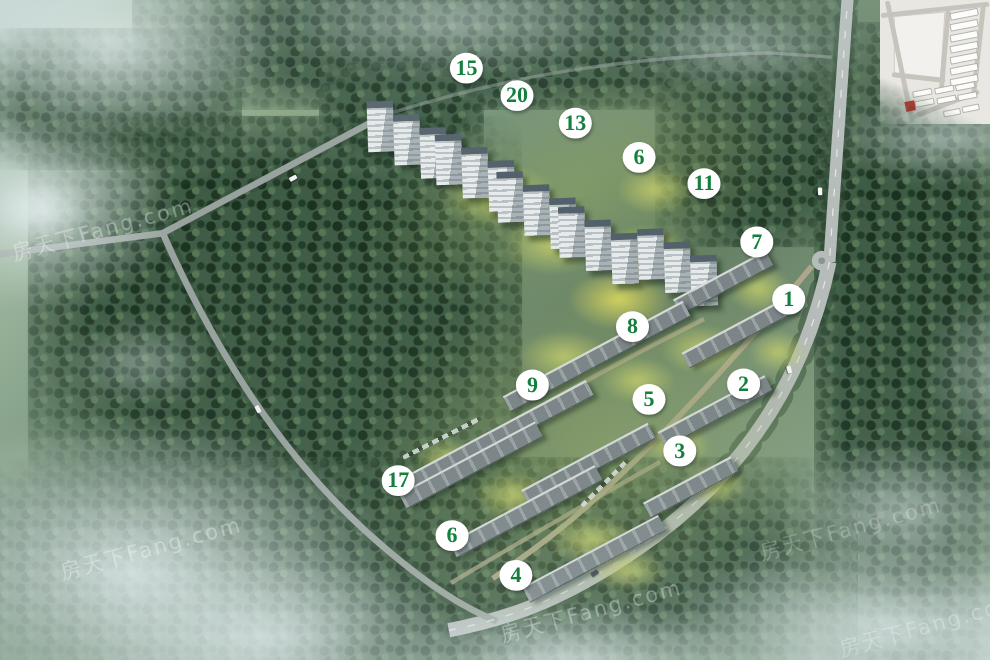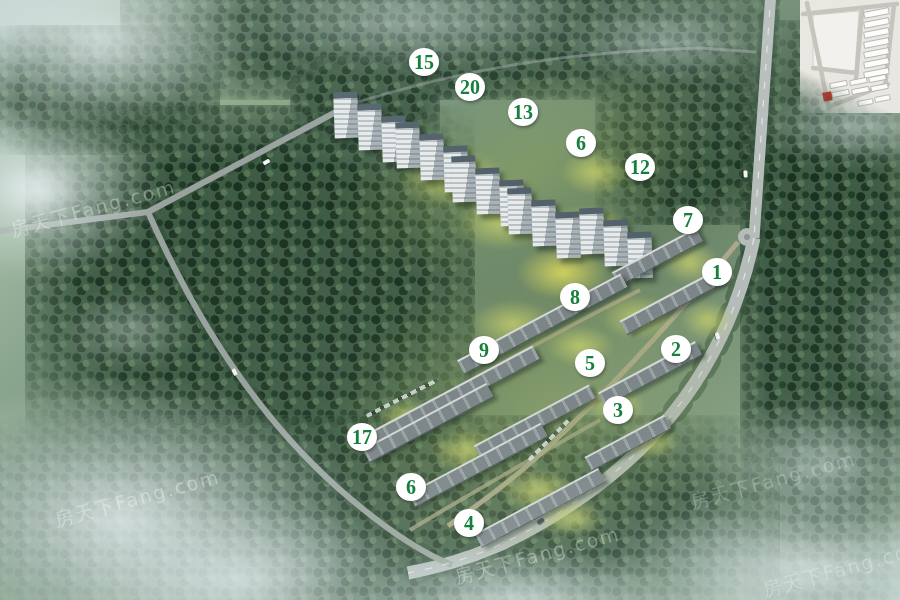--- a/index.html
+++ b/index.html
@@ -191,21 +191,21 @@
   <div class="marker" style="left:560px;top:283px">
       <span>8</span>
     </div>
   <div class="marker" style="left:469px;top:336px">
       <span>9</span>
     </div>
   <div class="marker" style="left:347px;top:423px">
       <span>17</span>
     </div>
   <div class="marker" style="left:625px;top:153px">
-      <span>12</span>
+      <span>11</span>
     </div>
   <div class="marker" style="left:566px;top:129px">
       <span>6</span>
     </div>
   <div class="marker" style="left:508px;top:98px">
       <span>13</span>
     </div>
   <div class="marker" style="left:455px;top:73px">
       <span>20</span>
     </div>

